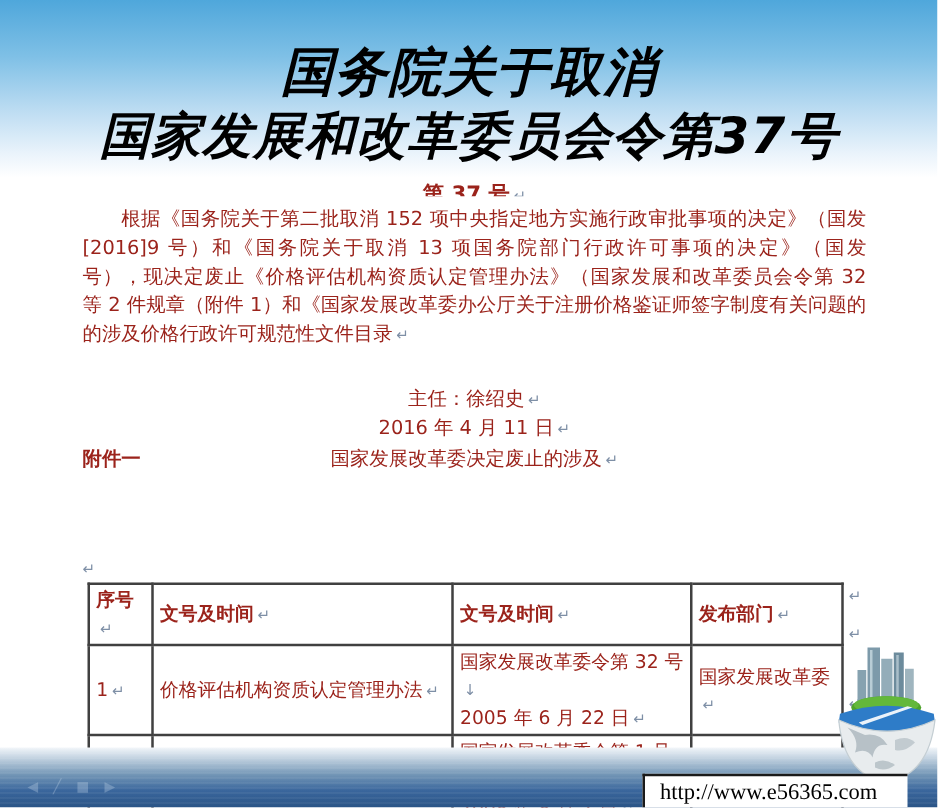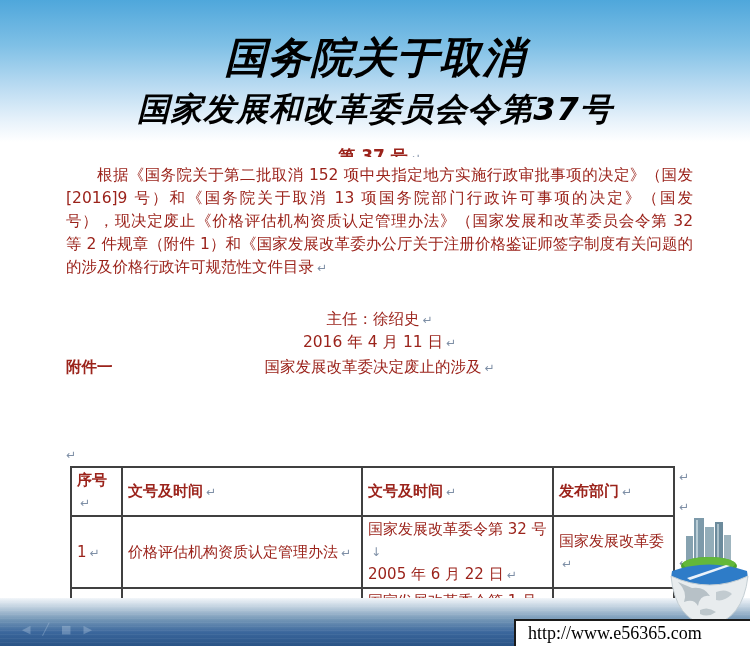--- a/index.html
+++ b/index.html
@@ -11,21 +11,21 @@
   
   .top-band{
     position:absolute;left:0;top:0;width:750px;height:142px;
     background:linear-gradient(to bottom,#4fa7db 0%,#7fc0e6 32%,#bcdcf2 62%,#e9f3fb 86%,#ffffff 100%);
   }
   .title{
     position:absolute;top:33px;left:0;width:750px;text-align:center;
     color:#000;font-weight:bold;font-style:italic;letter-spacing:1px;
   }
   .title-l1{font-size:42px;line-height:50px;}
-  .title-l2{font-size:32px;line-height:52px;}
+  .title-l2{font-size:40px;line-height:52px;}
 
   
   .doc{
     position:absolute;left:66px;top:145px;width:627px;
     color:#9b231b;font-size:15.5px;line-height:23px;
   }
   .clipline{
     height:12px;overflow:hidden;text-align:center;
     font-weight:bold;font-size:17px;margin-bottom:7px;
   }
@@ -72,21 +72,21 @@
       linear-gradient(180deg,#f2f6fa 0%,#c2d2e0 18%,#7396b6 45%,#3a669c 72%,#2a5486 100%);
   }
   .nav-ghosts{
     position:absolute;left:22px;top:624px;display:flex;gap:12px;z-index:2;
     color:#d7e6f4;opacity:.28;font-size:11px;line-height:11px;
   }
   .nav-ghosts span{cursor:pointer;}
 
   
   .url-box{
-    position:absolute;left:514px;top:619px;width:236px;height:27px;z-index:5;
+    position:absolute;left:514px;top:619px;width:212px;height:27px;z-index:5;
     background:#ffffff;border-top:2px solid #1a1a1a;border-left:2px solid #1a1a1a;
     box-sizing:border-box;
     font-family:"Liberation Serif","DejaVu Serif",serif;
     font-size:18px;color:#000;padding:2px 14px 0 12px;white-space:nowrap;
   }
 </style>
 </head>
 <body>
 
 <div class="top-band"></div>

